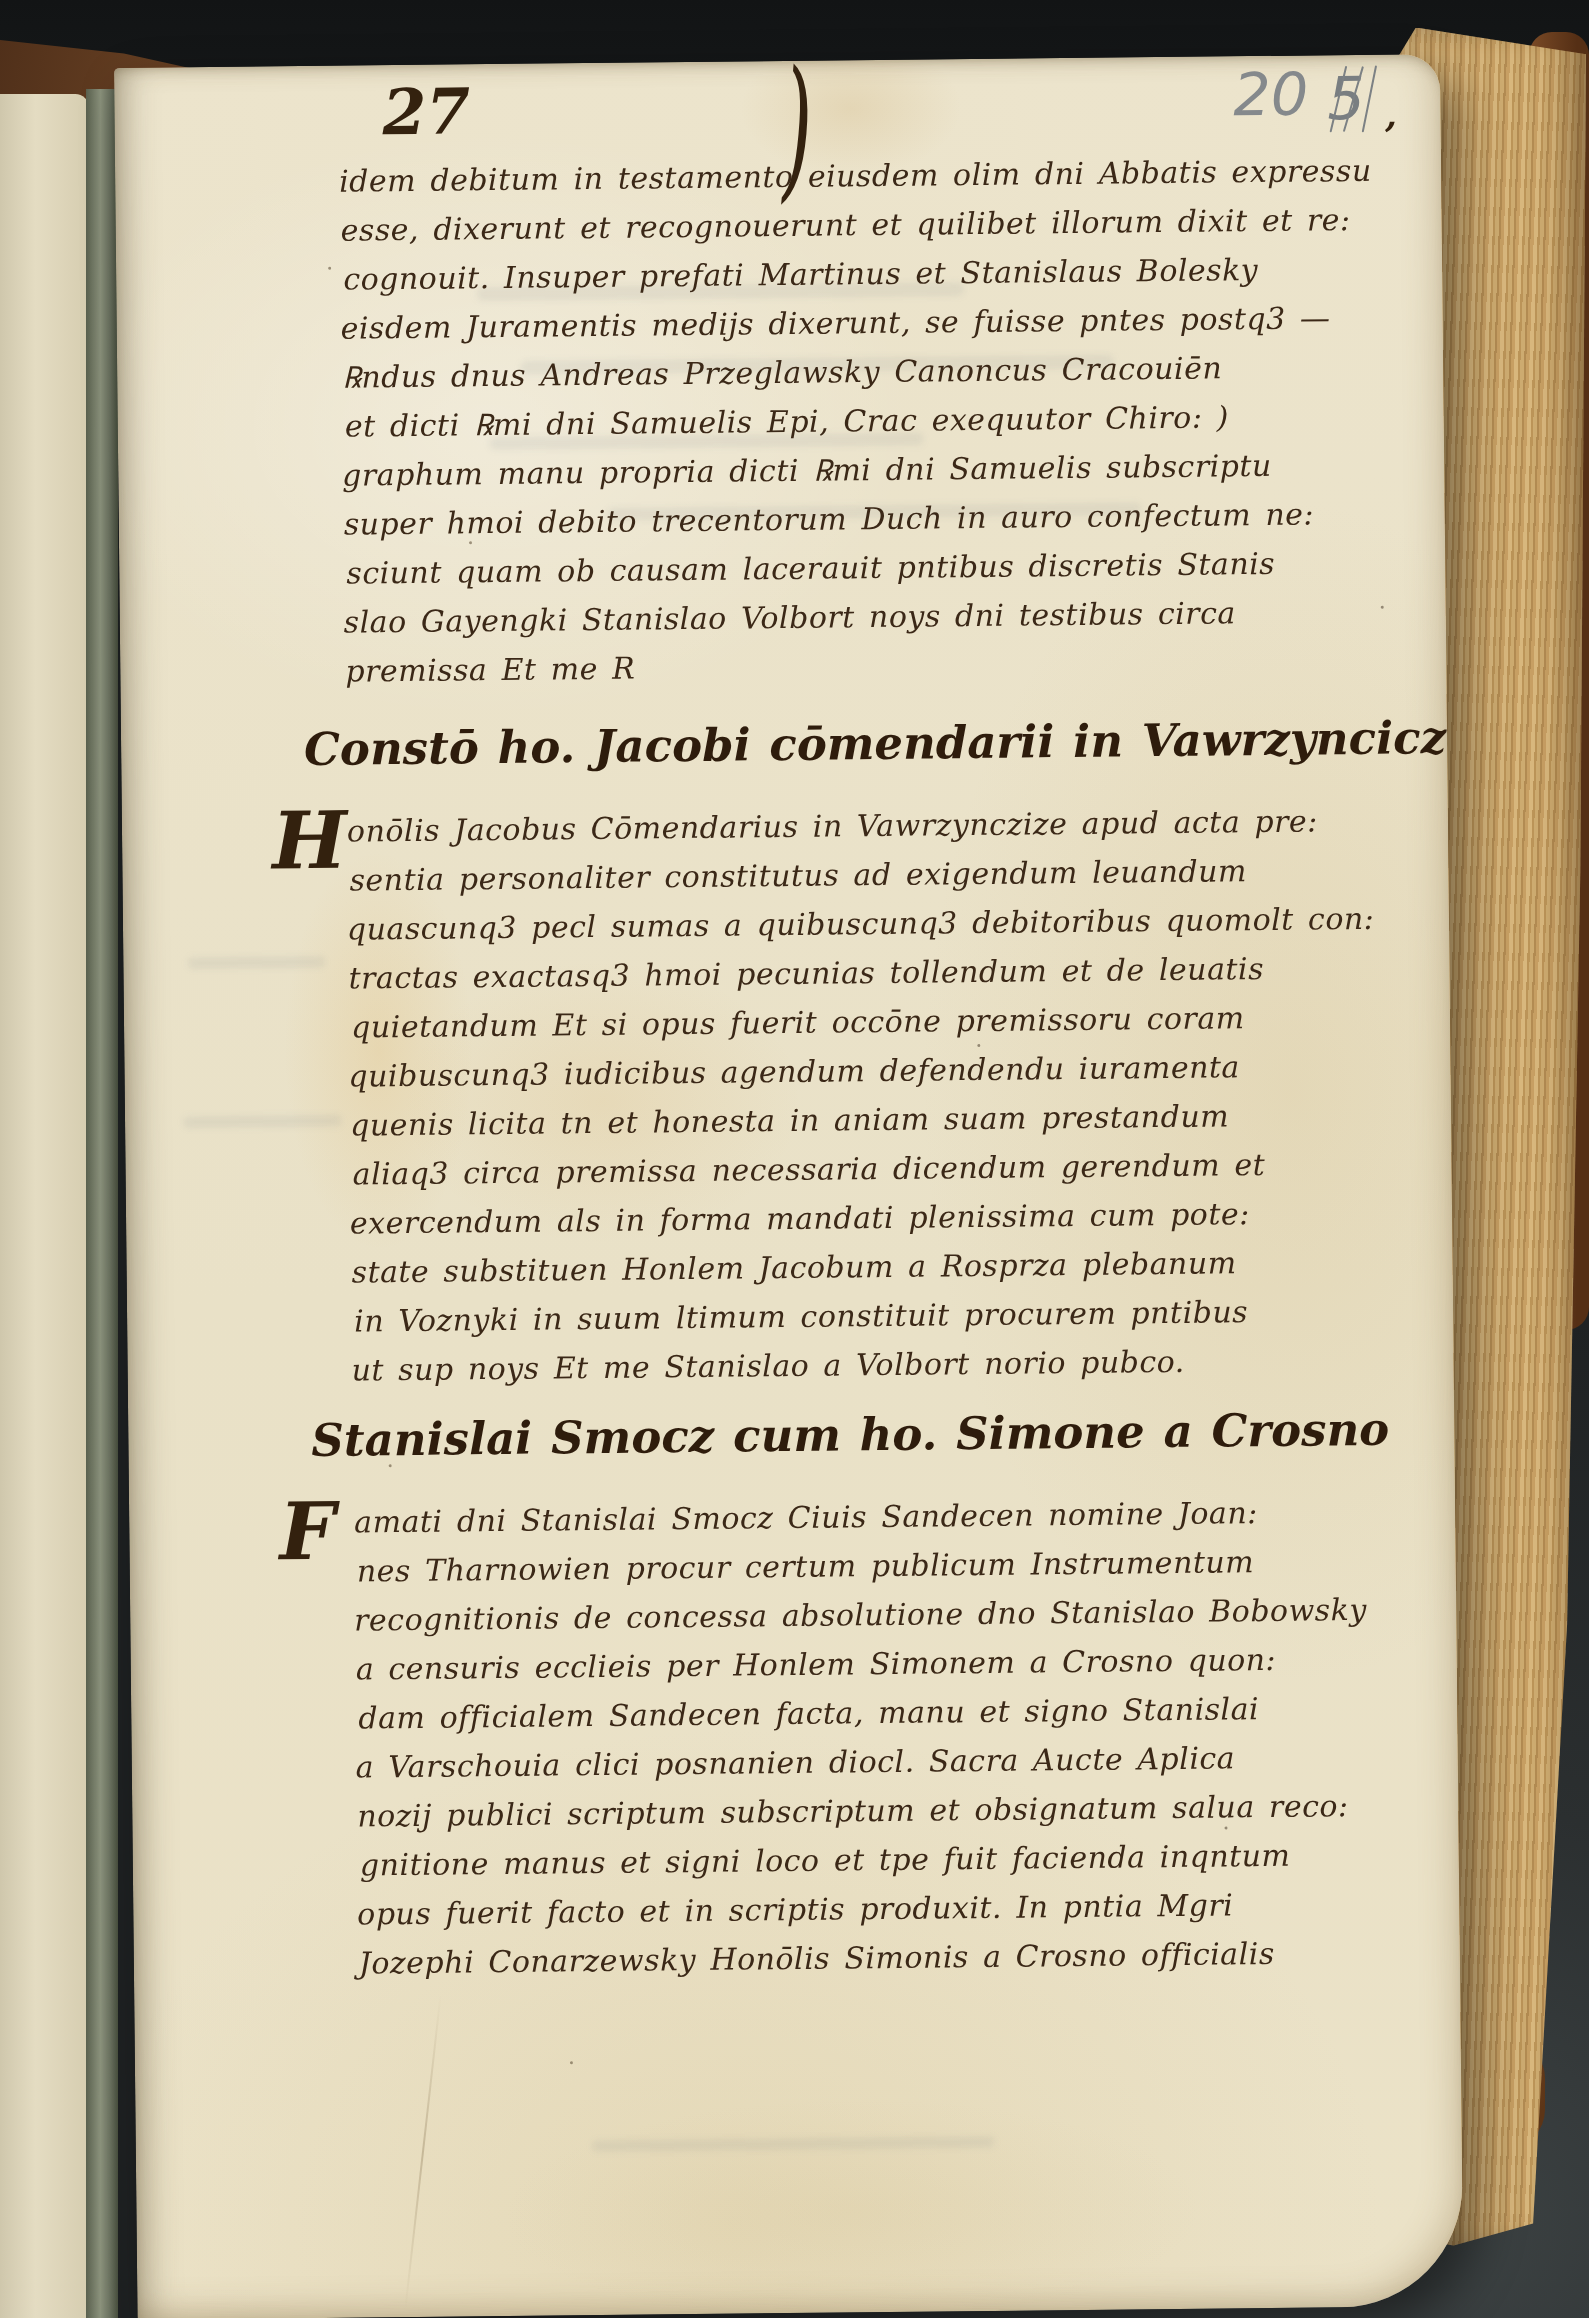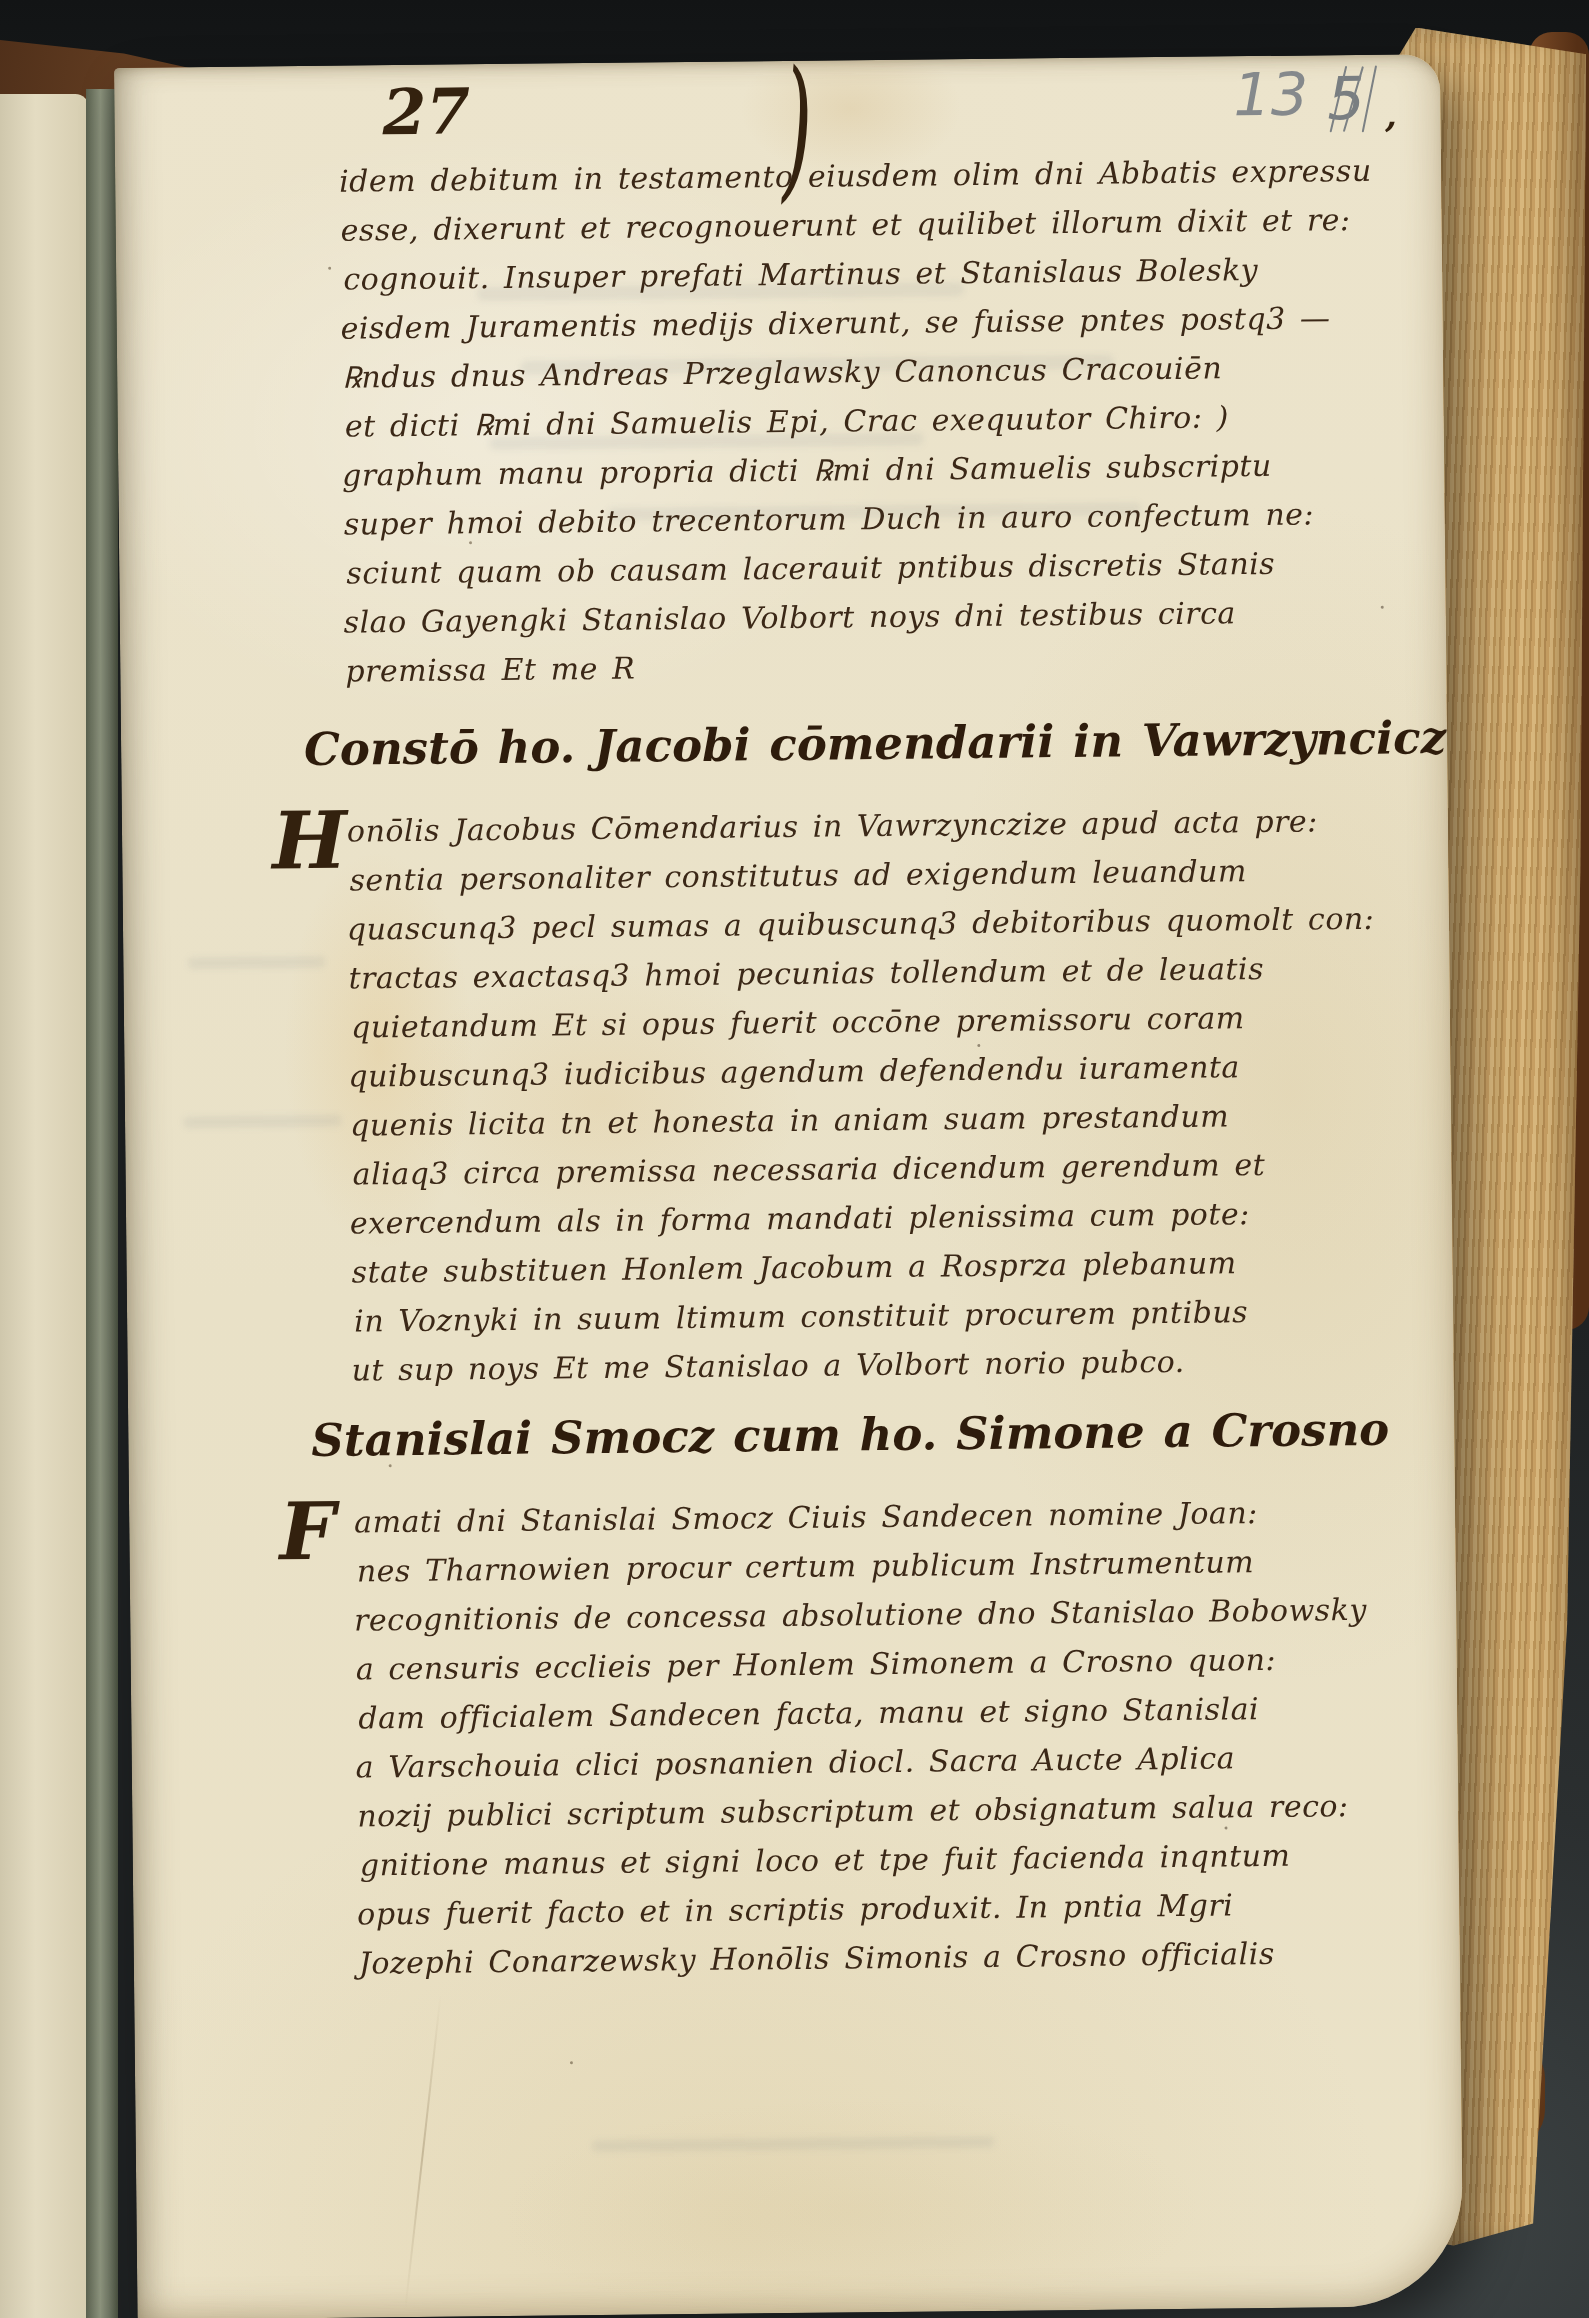--- a/index.html
+++ b/index.html
@@ -123,21 +123,21 @@
     <div class="bleed" style="left:488px;top:445px;width:535px;height:12.7px;"></div>
     <div class="bleed" style="left:64px;top:890px;width:138px;height:11.7px;"></div>
     <div class="bleed" style="left:58px;top:1049px;width:159px;height:11.7px;"></div>
     <div class="bleed" style="left:456px;top:2077px;width:403px;height:11.7px;"></div>
     <div class="crease"></div>
     <div class="specks"></div>
 
     <div class="folio-ink ink">27</div>
     <div class="flourish-paren ink">)</div>
     <div class="apostrophe ink">’</div>
-    <div class="pencil pencil-15">13</div>
+    <div class="pencil pencil-15">20</div>
     <div class="pencil pencil-14">
       <span style="position:static">5</span>
       <i class="k1"></i>
       <i class="k2"></i>
       <i class="k3"></i>
     </div>
 
     <div class="para p1">
       <span class="ln">idem debitum in testamento eiusdem olim dni Abbatis expressu</span>
       <span class="ln">esse, dixerunt et recognouerunt et quilibet illorum dixit et re:</span>

